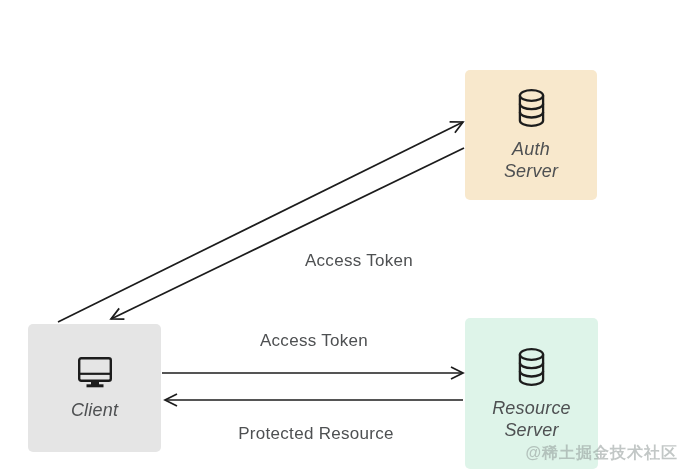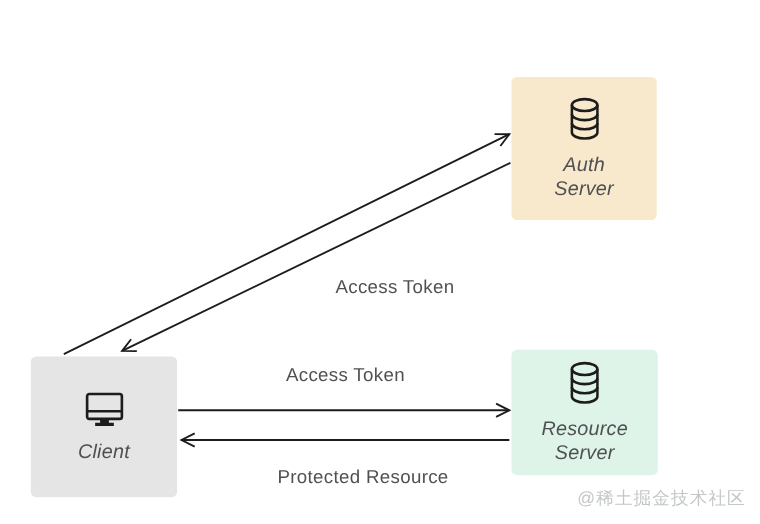--- a/index.html
+++ b/index.html
@@ -31,50 +31,51 @@
     text-align: center;
     font-size: 18px;
     line-height: 22px;
     color: #4e5052;
     letter-spacing: 0.2px;
   }
   .node-label span { display: block; }
 
   #node-client   { left: 28px;  top: 324px; width: 133px; height: 128px; background: #e5e5e5; }
   #node-auth     { left: 465px; top: 70px;  width: 132px; height: 130px; background: #f8e8cc; }
-  #node-resource { left: 465px; top: 318px; width: 133px; height: 114px; background: #def4e9; }
+  #node-resource { left: 465px; top: 318px; width: 133px; height: 151px; background: #def4e9; }
 
   #arrow-layer {
     position: absolute;
     left: 0; top: 0;
     width: 691px; height: 476px;
     pointer-events: none;
   }
   .edge-label {
     position: absolute;
     transform: translate(-50%, -50%);
     font-size: 17px;
     color: #4e5052;
     letter-spacing: 0.3px;
     white-space: nowrap;
   }
   #label-refresh-token      { left: 185px; top: 209px; }
   #label-access-token-auth  { left: 359px; top: 261px; }
   #label-access-token-res   { left: 314px; top: 341px; }
-  #label-protected-resource { left: 330px; top: 434px; }
+  #label-protected-resource { left: 316px; top: 434px; }
 
   .watermark {
     position: absolute;
     right: 13px;
     top: 443px;
     font-size: 16px;
     letter-spacing: 1px;
     color: rgba(144, 153, 152, 0.55);
     white-space: nowrap;
     z-index: 5;
+    font-weight: bold;
   }
 </style>
 </head>
 <body>
 
 <div id="canvas">
 
   <svg id="arrow-layer" viewBox="0 0 691 476" xmlns="http://www.w3.org/2000/svg">
     <defs>
       <marker id="arrowhead" markerUnits="userSpaceOnUse" markerWidth="18" markerHeight="18" viewBox="0 0 18 18" refX="15" refY="9" orient="auto">

